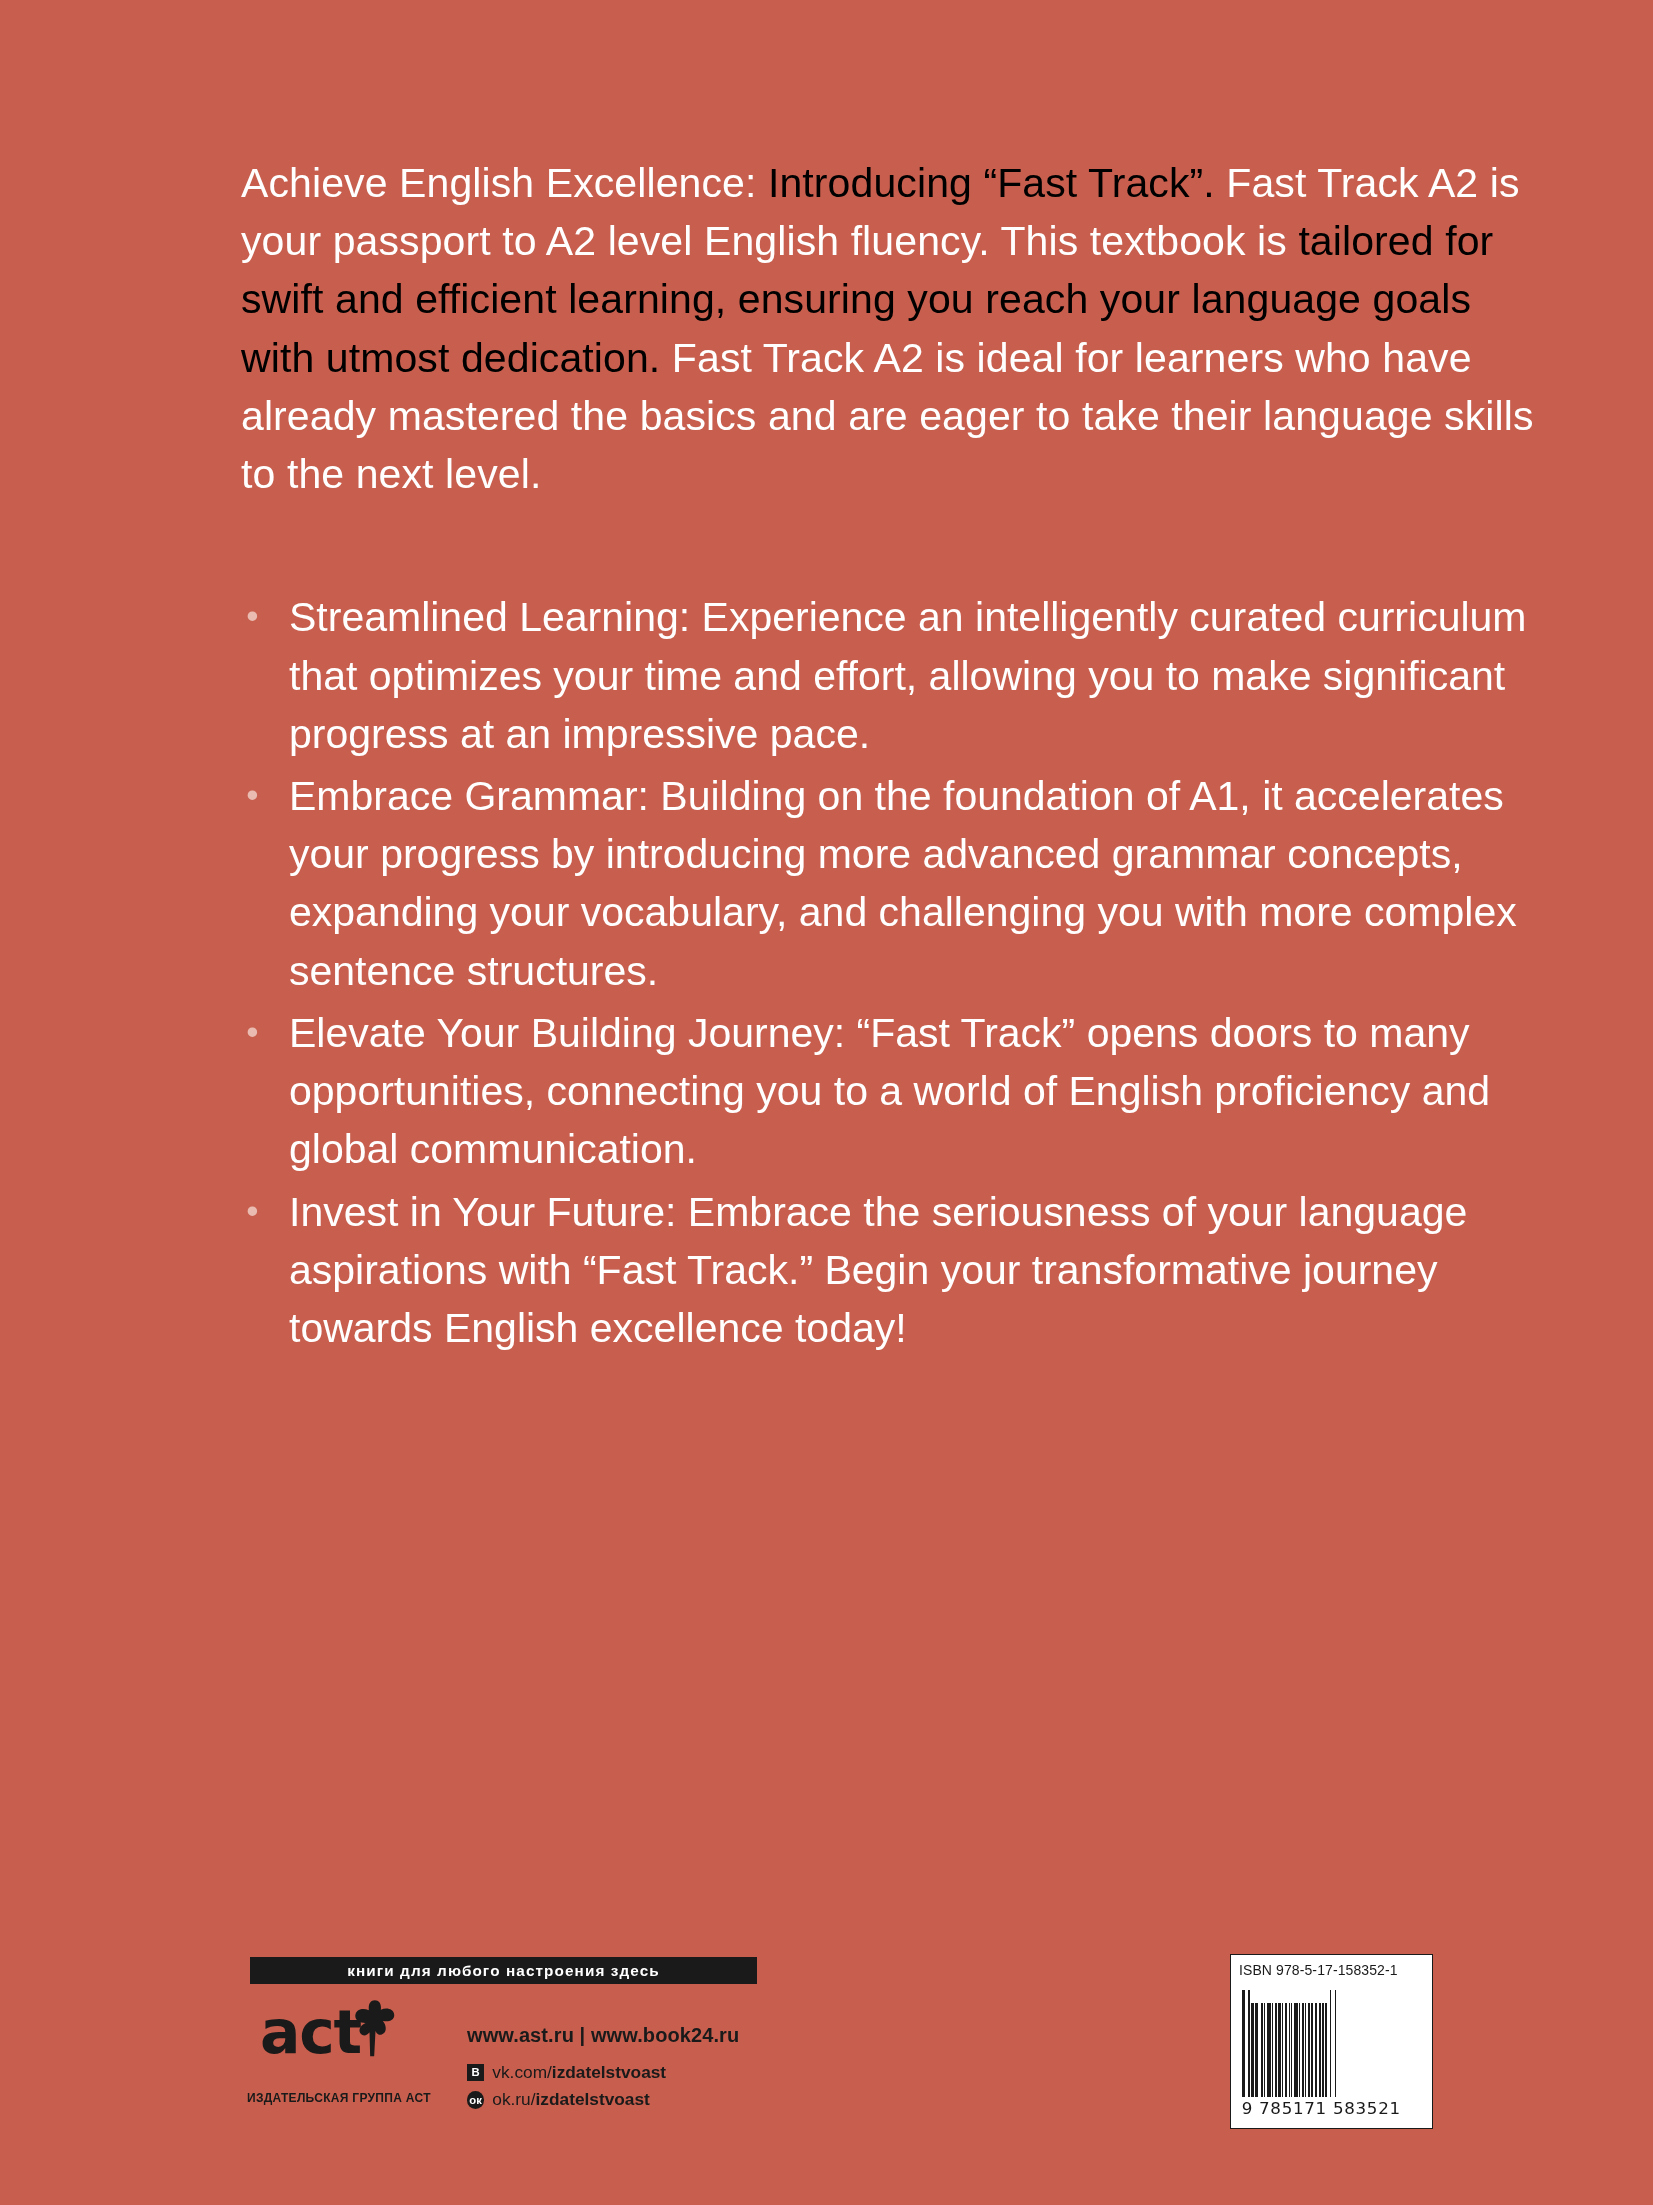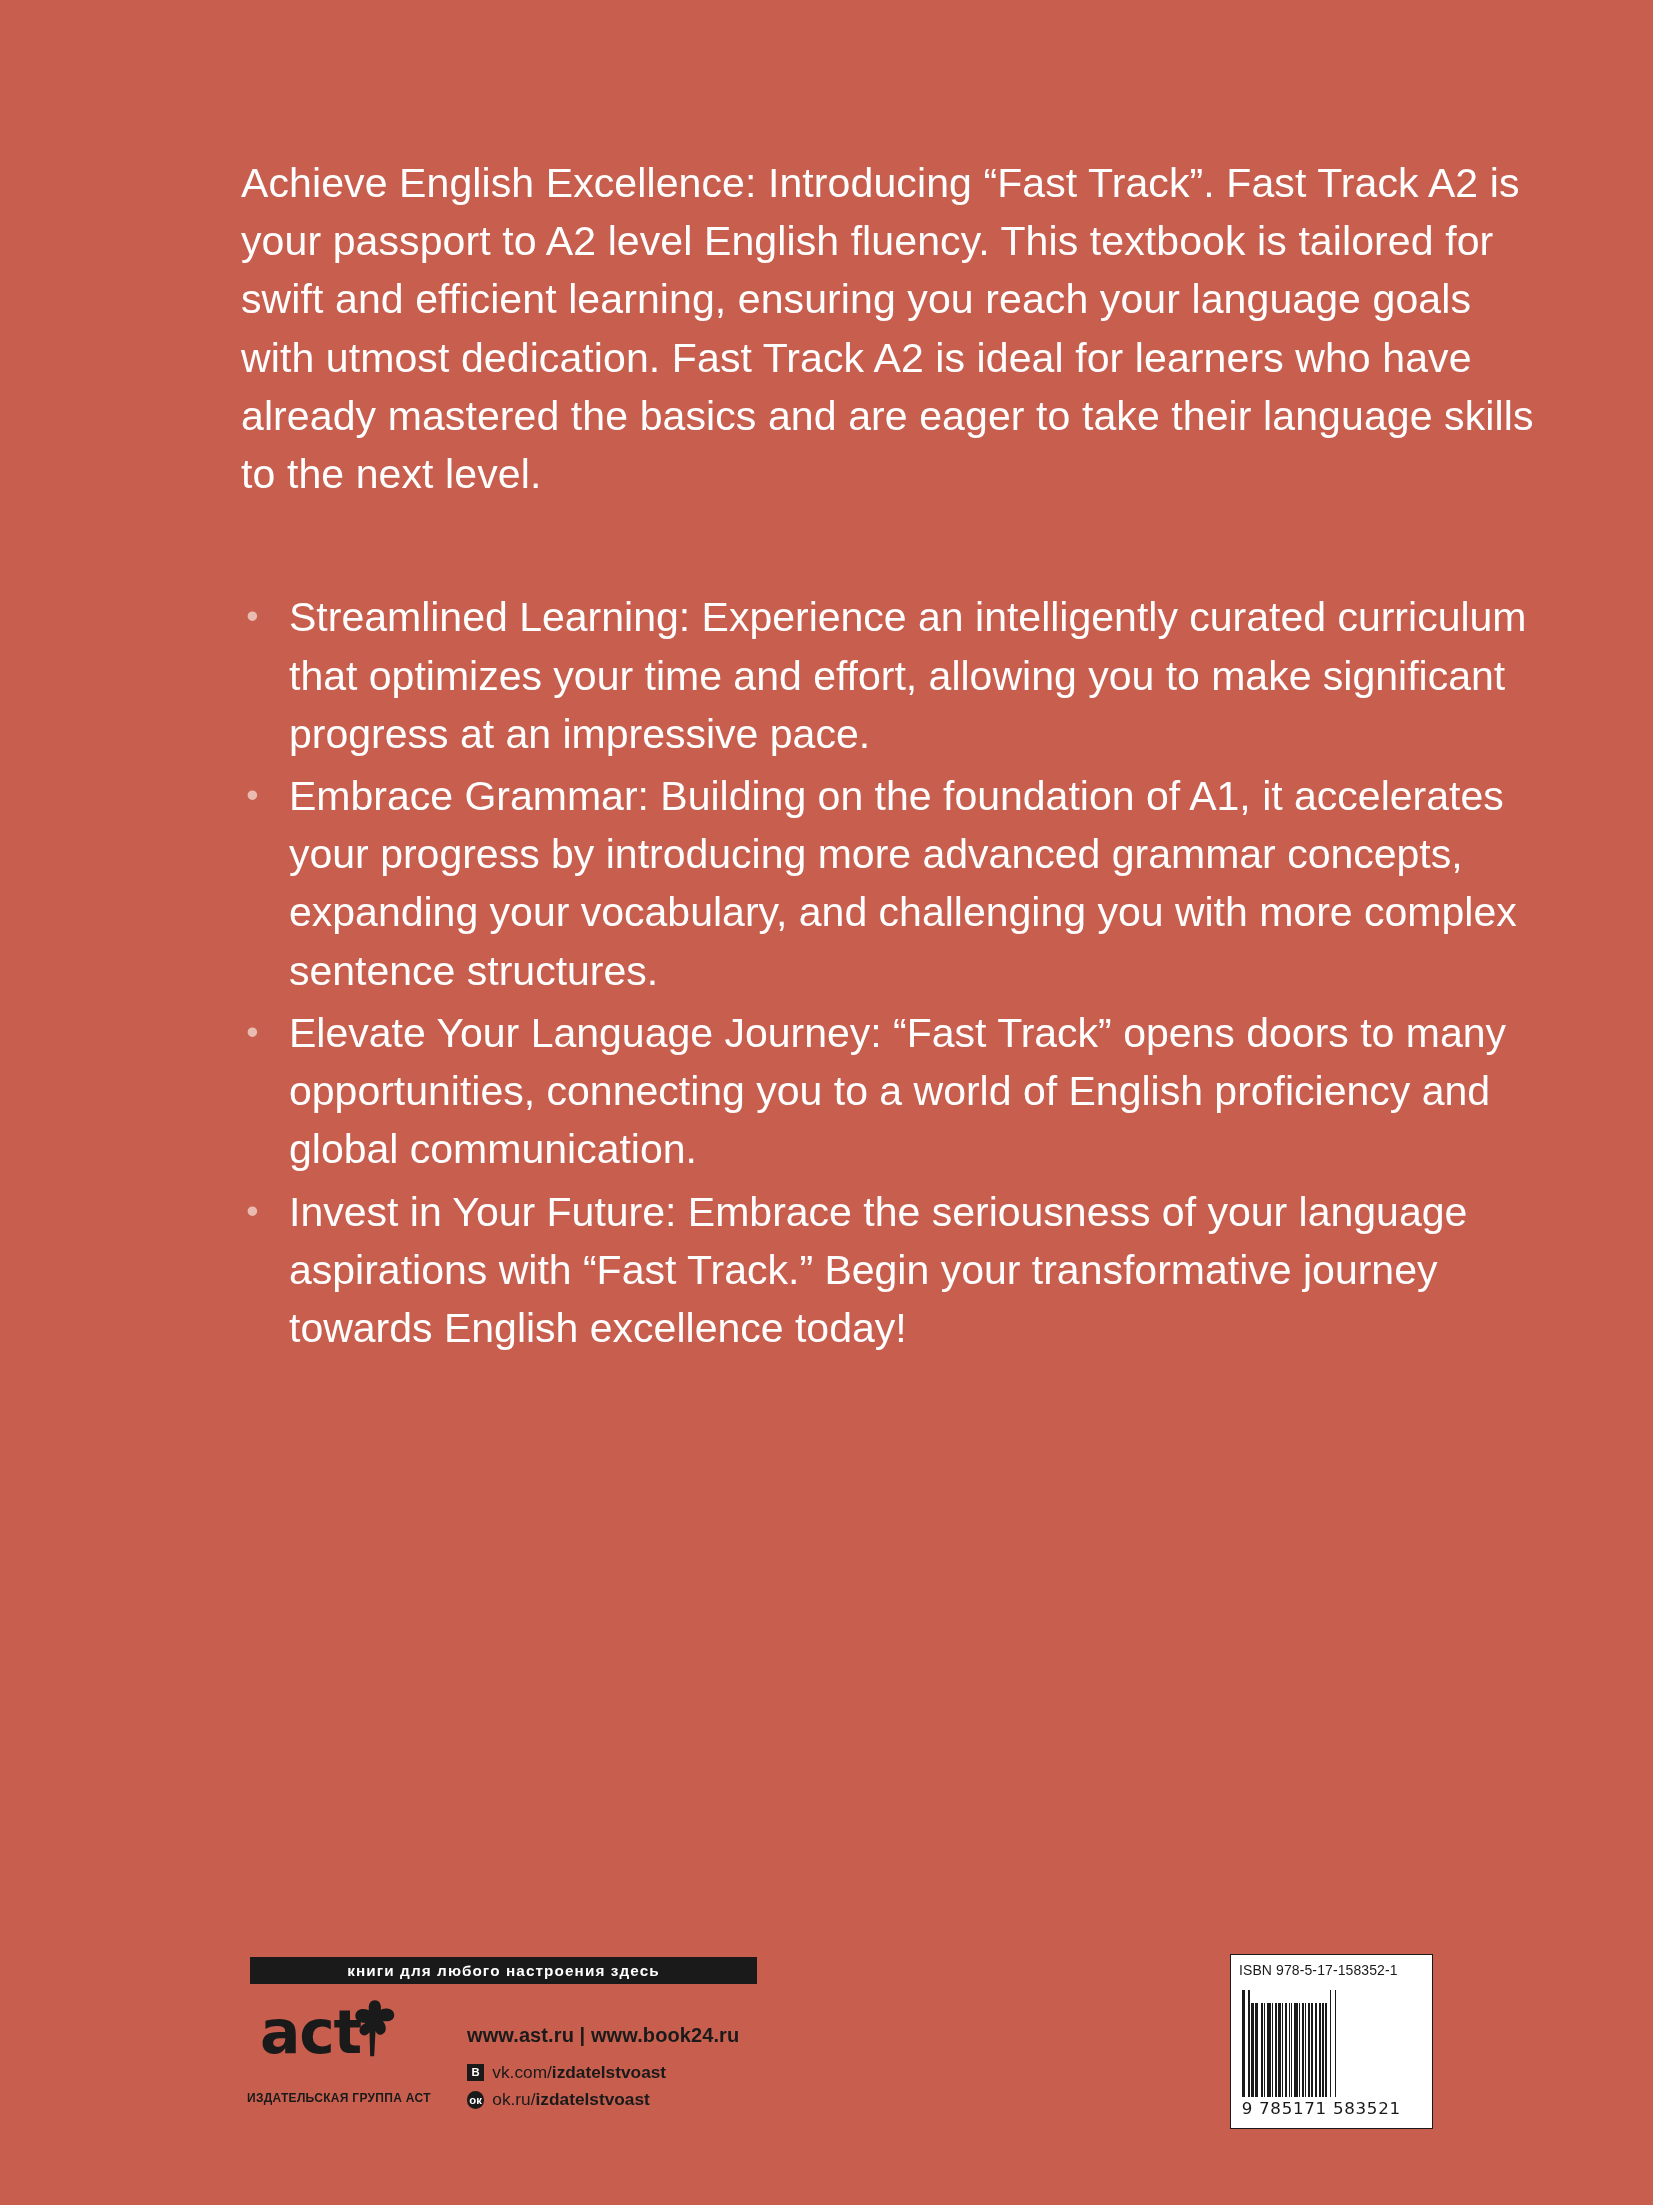--- a/index.html
+++ b/index.html
@@ -33,21 +33,21 @@
 
   .intro {
     color: #ffffff;
     font-size: 41px;
     line-height: 1.42;
     font-weight: 400;
     letter-spacing: 0.1px;
   }
 
   .accent {
-    color: #ffffff;
+    color: #000000;
   }
 
   .bullets {
     margin-top: 85px;
     list-style: none;
     padding: 0;
   }
 
   .bullet {
     position: relative;
@@ -221,21 +221,21 @@
     <p class="intro"><span>Achieve English Excellence:</span><span class="accent"> Introducing  “Fast Track”.</span><span> Fast Track A2 is your passport to A2 level English fluency. This textbook is </span><span class="accent">tailored for swift and efficient learning, ensuring you reach your language goals with utmost dedication.</span><span> Fast Track A2 is ideal for learners who have already mastered the basics and are eager to take their language skills to the next level.</span></p>
 
     <ul class="bullets">
       <li class="bullet">
         <span class="dot">•</span><span class="lead">Streamlined Learning:</span><span> Experience an intelligently curated curriculum that optimizes your time and effort, allowing you to make significant progress at an impressive pace.</span>
       </li>
       <li class="bullet">
         <span class="dot">•</span><span class="lead">Embrace Grammar:</span><span> Building on the foundation of A1, it accelerates your progress by introducing more advanced grammar concepts, expanding your vocabulary, and challenging you with more complex sentence structures.</span>
       </li>
       <li class="bullet">
-        <span class="dot">•</span><span class="lead">Elevate Your Language Journey:</span><span> “Fast Track” opens doors to many opportunities, connecting you to a world of English proficiency and global communication.</span>
+        <span class="dot">•</span><span class="lead">Elevate Your Building Journey:</span><span> “Fast Track” opens doors to many opportunities, connecting you to a world of English proficiency and global communication.</span>
       </li>
       <li class="bullet">
         <span class="dot">•</span><span class="lead">Invest in Your Future:</span><span> Embrace the seriousness of your language aspirations with “Fast Track.” Begin your transformative journey towards English excellence today!</span>
       </li>
     </ul>
 
   </div>
 
   <div class="footer">
 

